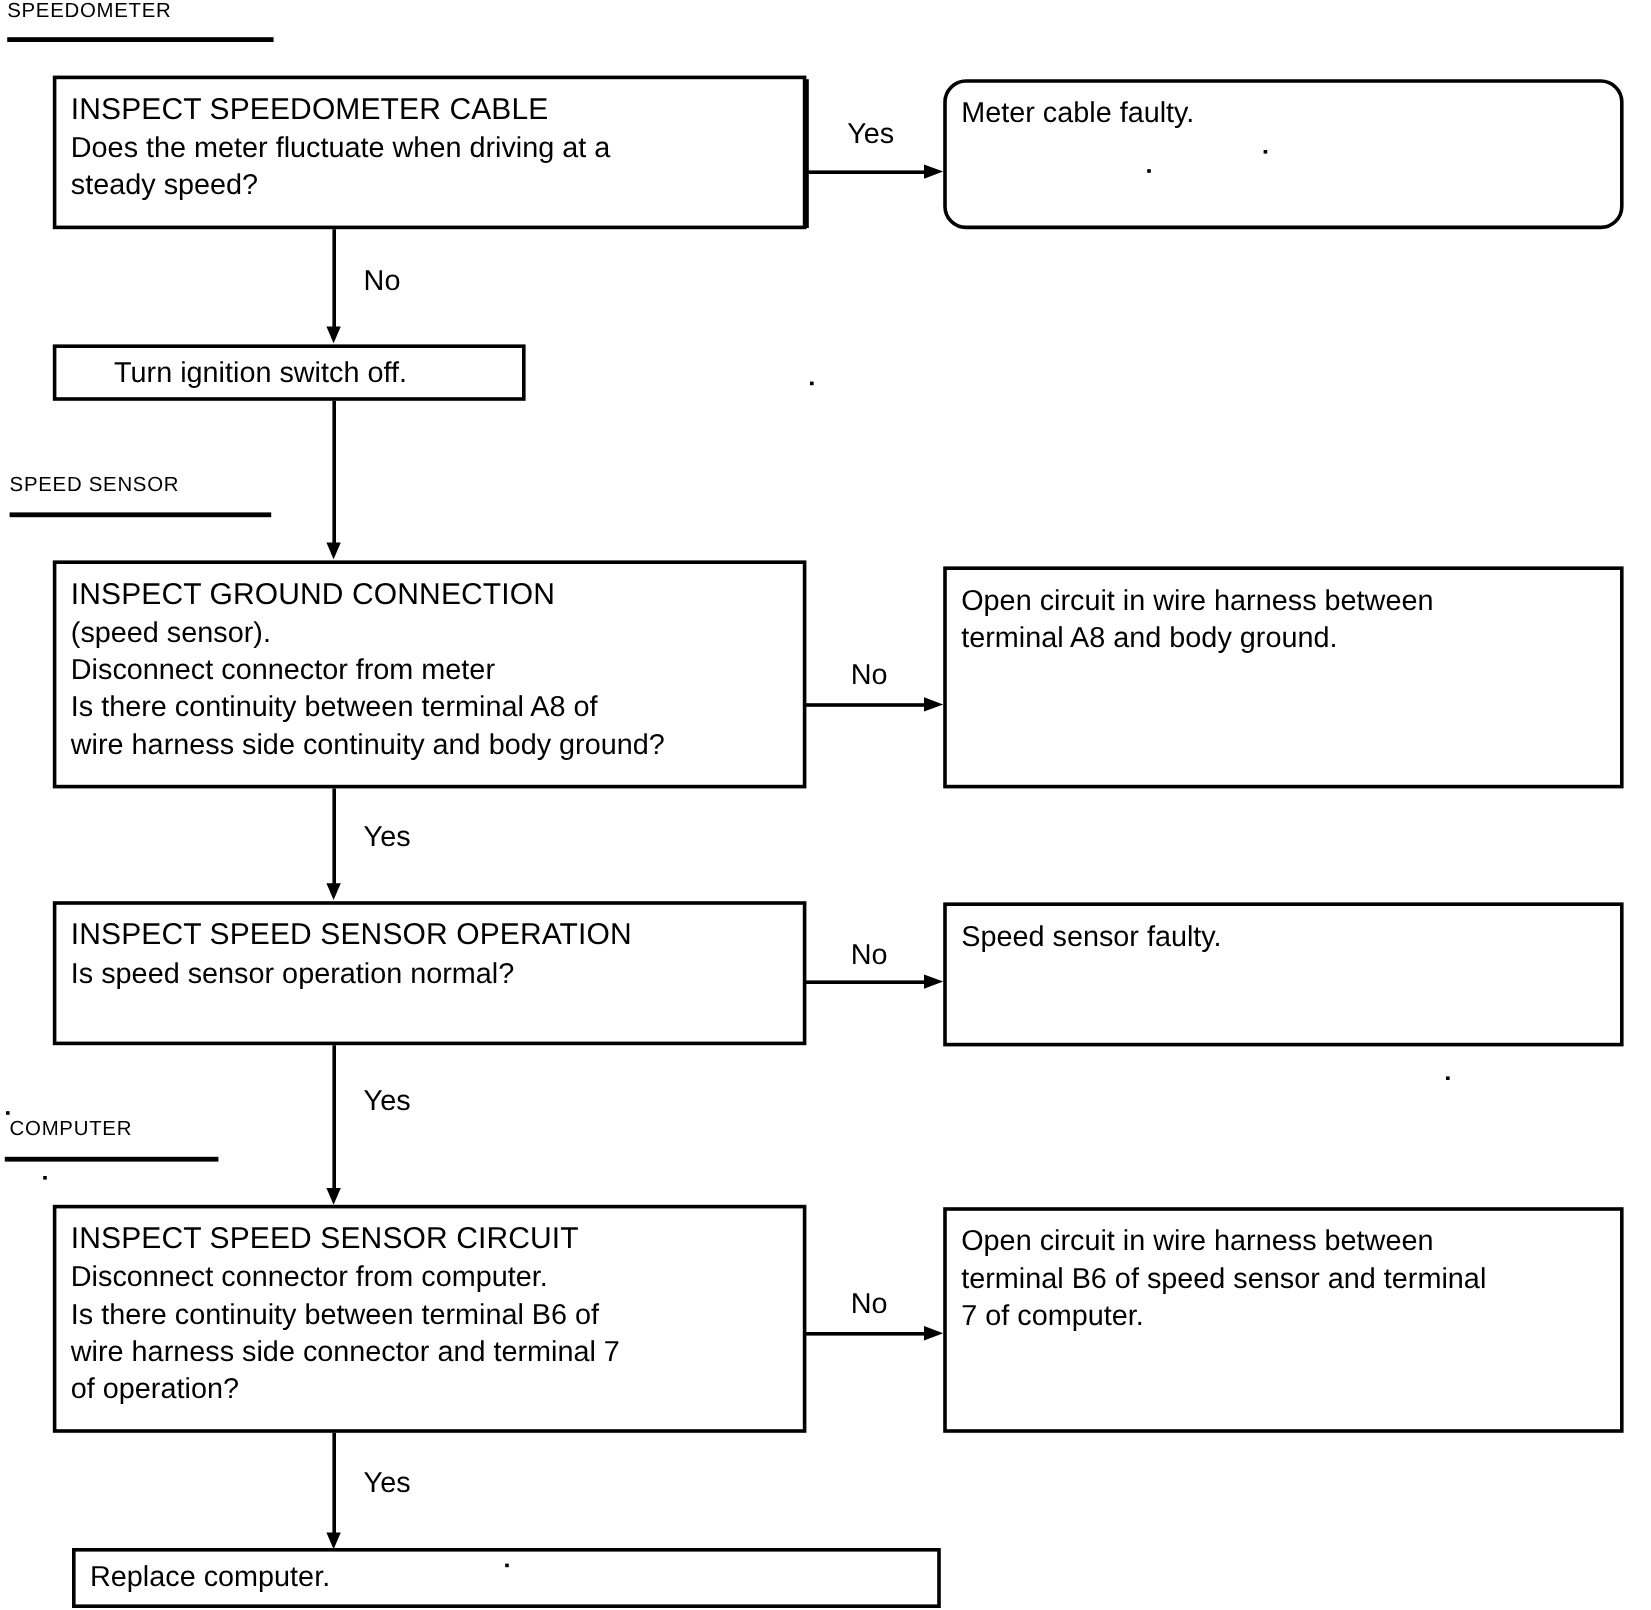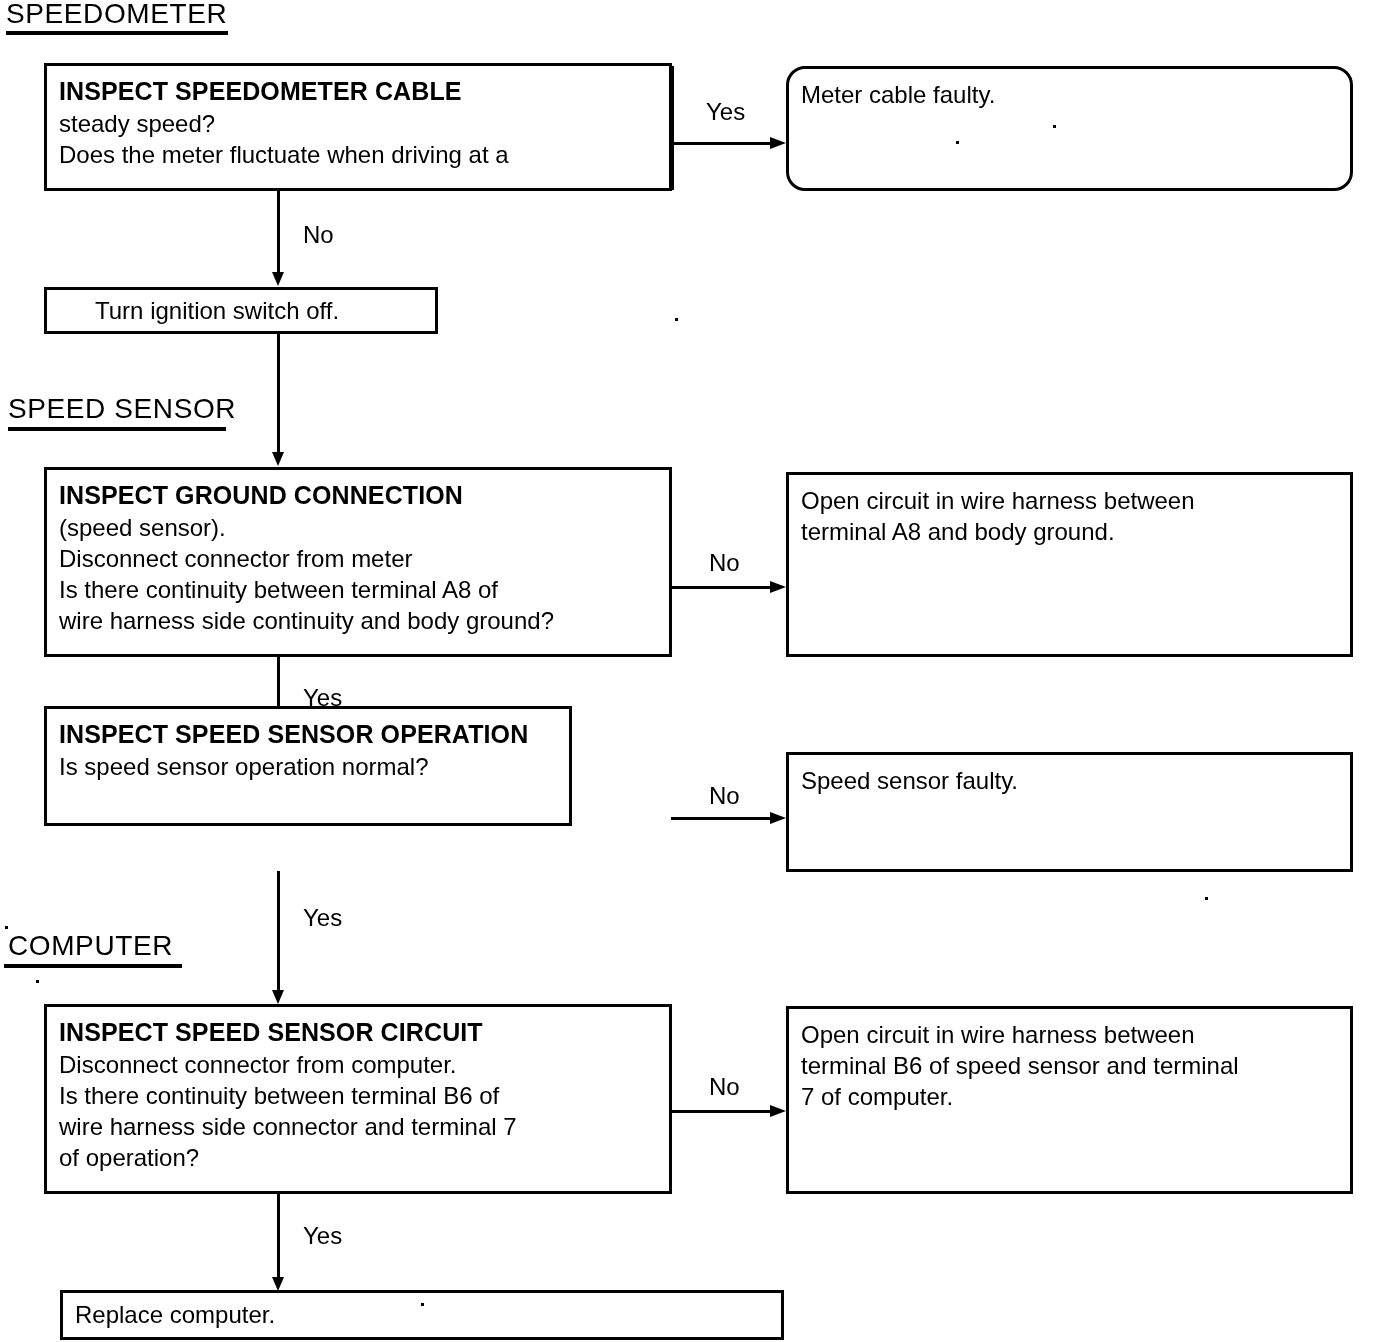--- a/index.html
+++ b/index.html
@@ -16,21 +16,21 @@
     position: relative;
     width: 1376px;
     height: 1342px;
     background: #ffffff;
     overflow: hidden;
   }
 
   
   .section-heading {
     position: absolute;
-    font-size: 28px;
+    font-size: 17px;
     letter-spacing: 0.6px;
     line-height: 1;
     white-space: nowrap;
     font-weight: 400;
   }
   .heading-rule {
     position: absolute;
     height: 4px;
     background: #000000;
   }
@@ -38,21 +38,21 @@
   
   .box {
     position: absolute;
     box-sizing: border-box;
     border: 3px solid #000000;
     background: #ffffff;
     padding: 10px 12px 8px 12px;
   }
   .box-title {
     font-size: 25px;
-    font-weight: bold;
+    font-weight: normal;
     line-height: 1.26;
     letter-spacing: 0.1px;
     white-space: nowrap;
   }
   .box-line {
     font-size: 24px;
     font-weight: 400;
     line-height: 1.3;
     white-space: nowrap;
   }
@@ -108,22 +108,22 @@
 </head>
 <body>
 
 <div id="page">
 
   <div class="section-heading" style="left:6px; top:0px;">SPEEDOMETER</div>
   <div class="heading-rule" style="left:6px; top:31px; width:222px;"></div>
 
   <div class="box" style="left:44px; top:63px; width:628px; height:128px;">
     <div class="box-title">INSPECT SPEEDOMETER CABLE</div>
+    <div class="box-line">Does the meter fluctuate when driving at a</div>
     <div class="box-line">steady speed?</div>
-    <div class="box-line">Does the meter fluctuate when driving at a</div>
   </div>
 
   <div class="vline" style="left:671px; top:66px; height:124px;"></div>
   <div class="hline" style="left:671px; top:142px; width:108px;"></div>
   <div class="arrow-right" style="left:770px; top:137px;"></div>
   <div class="edge-label" style="left:706px; top:100px;">Yes</div>
 
   <div class="box" style="left:786px; top:66px; width:567px; height:125px;border-radius:19px;">
     <div class="box-line">Meter cable faulty.</div>
   </div>
@@ -156,21 +156,21 @@
 
   <div class="box" style="left:786px; top:472px; width:567px; height:185px;">
     <div class="box-line">Open circuit in wire harness between</div>
     <div class="box-line">terminal A8 and body ground.</div>
   </div>
 
   <div class="vline" style="left:277px; top:657px; height:84px;"></div>
   <div class="arrow-down" style="left:272px; top:736px;"></div>
   <div class="edge-label" style="left:303px; top:686px;">Yes</div>
 
-  <div class="box" style="left:44px; top:706px; width:528px; height:120px;">
+  <div class="box" style="left:44px; top:751px; width:628px; height:120px;">
     <div class="box-title">INSPECT SPEED SENSOR OPERATION</div>
     <div class="box-line">Is speed sensor operation normal?</div>
   </div>
 
   <div class="hline" style="left:671px; top:817px; width:108px;"></div>
   <div class="arrow-right" style="left:770px; top:812px;"></div>
   <div class="edge-label" style="left:709px; top:784px;">No</div>
 
   <div class="box" style="left:786px; top:752px; width:567px; height:120px;">
     <div class="box-line">Speed sensor faulty.</div>

